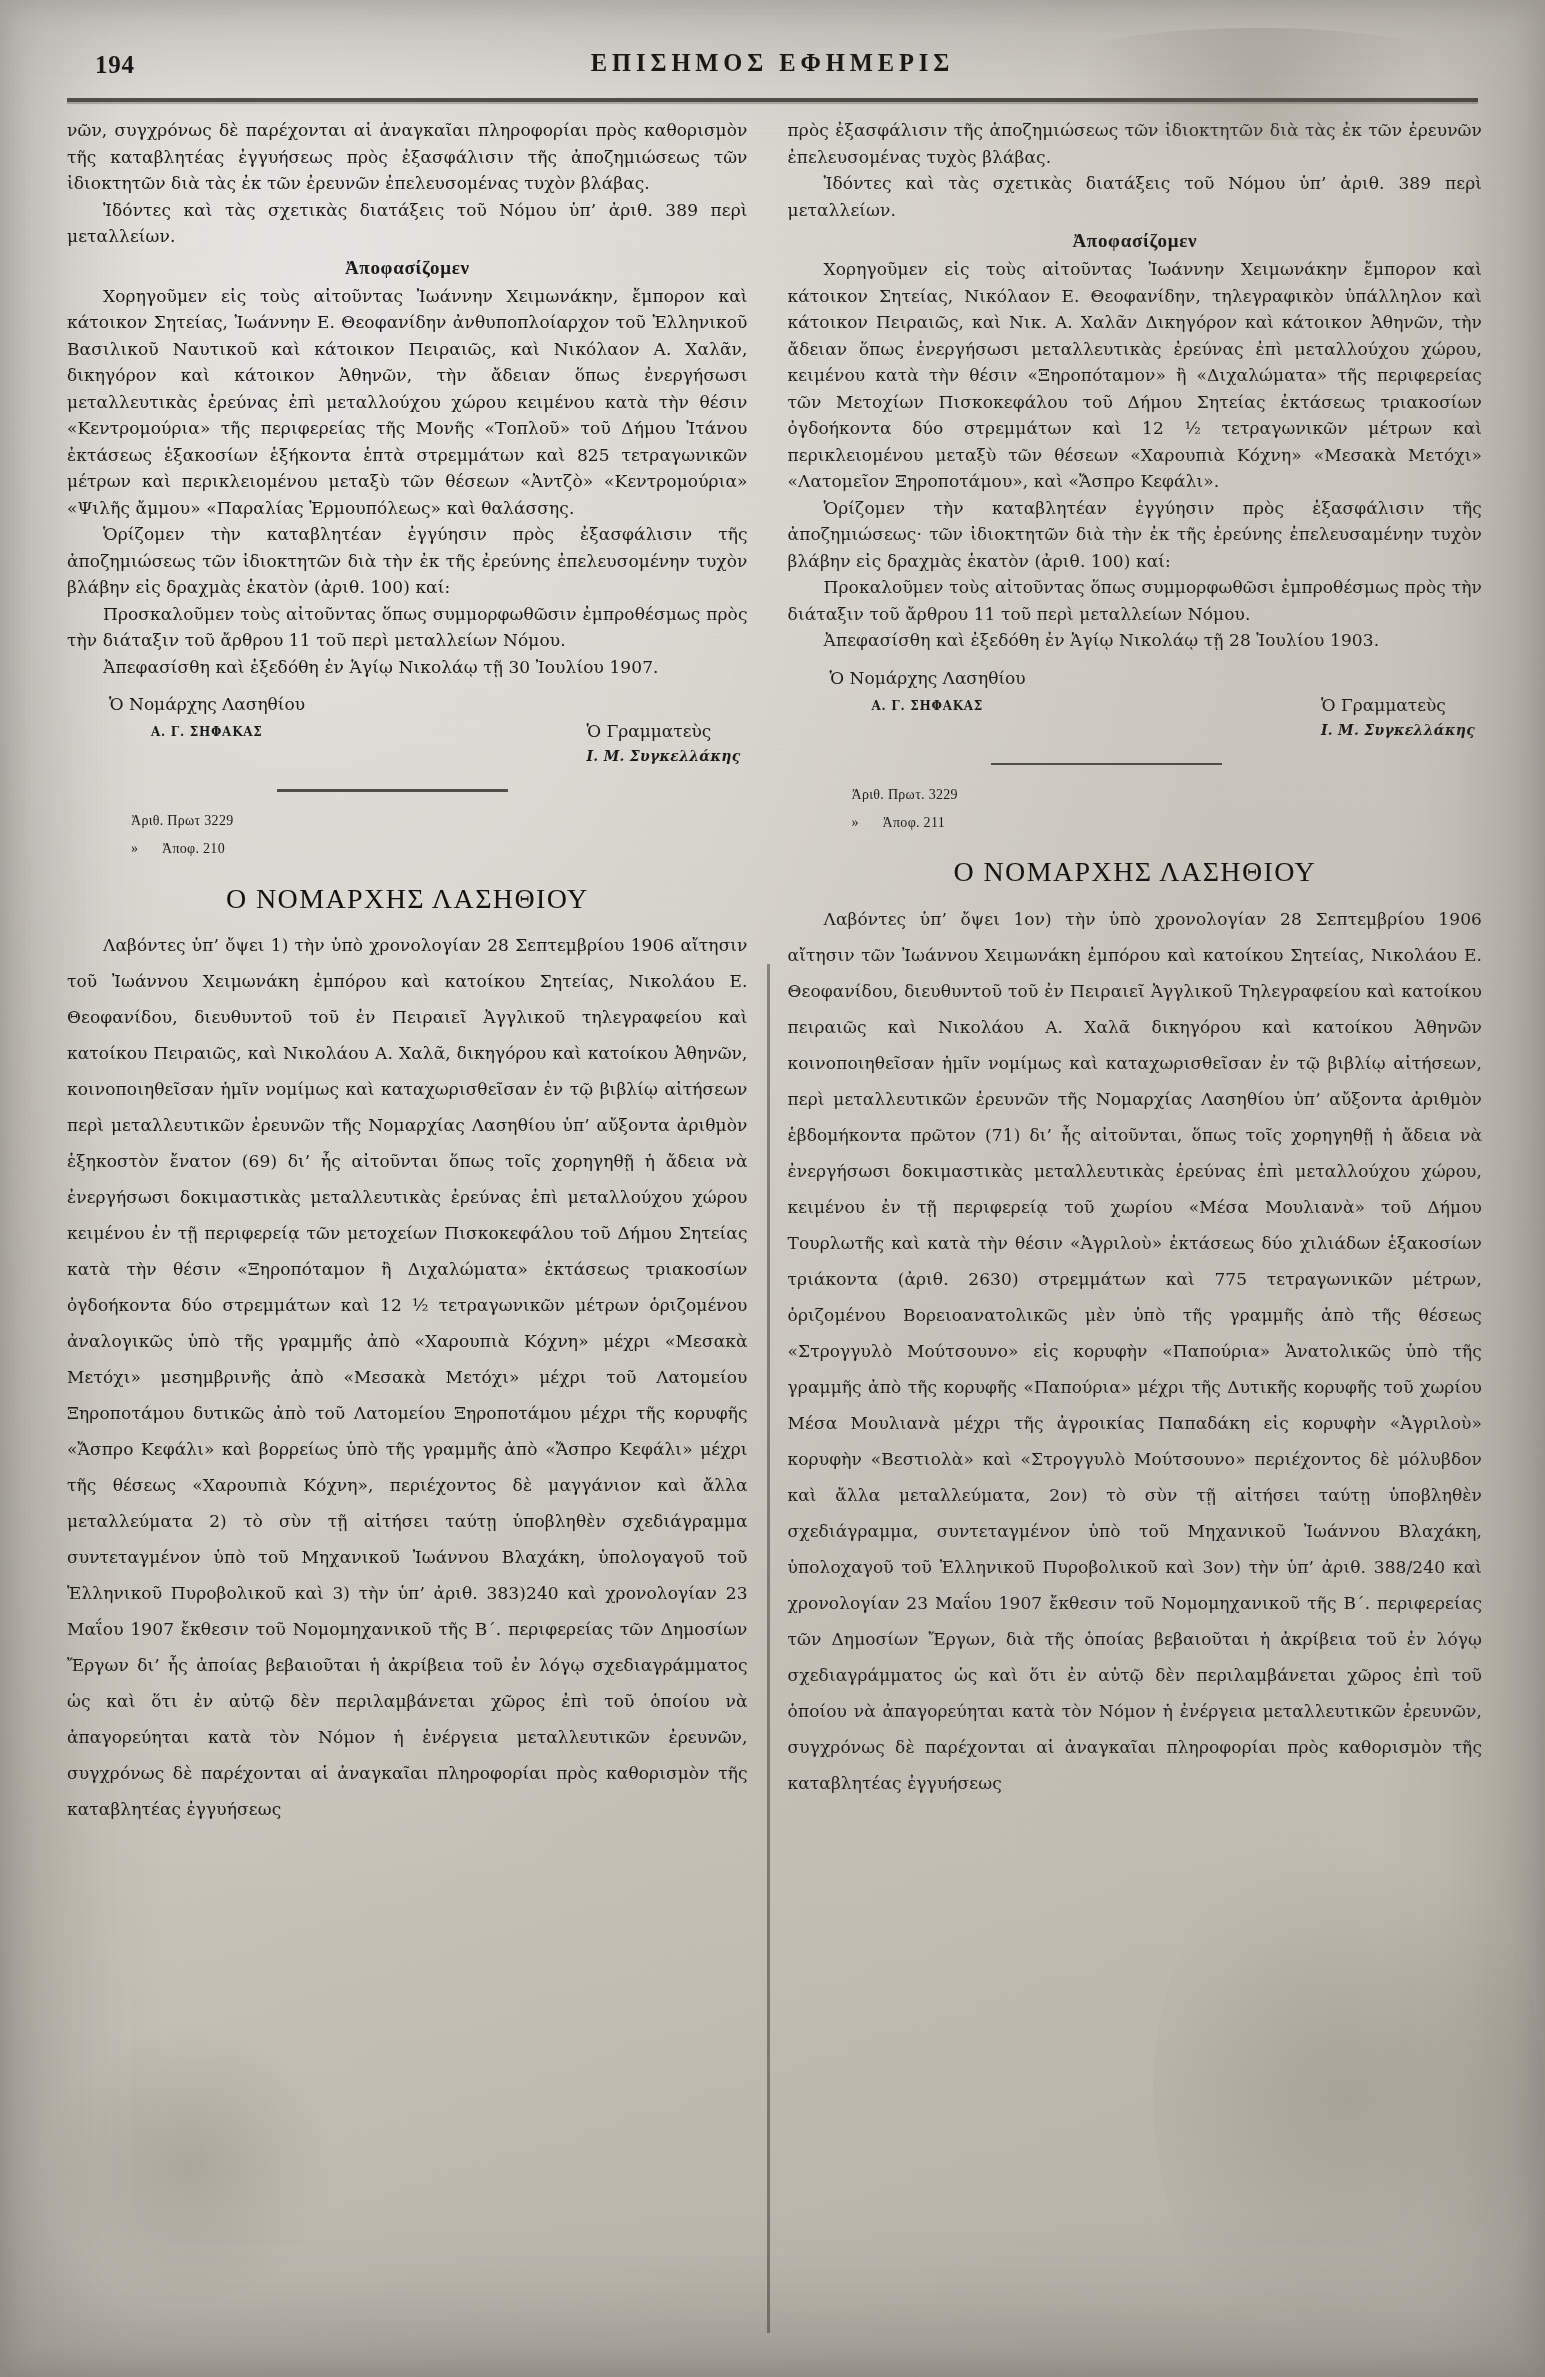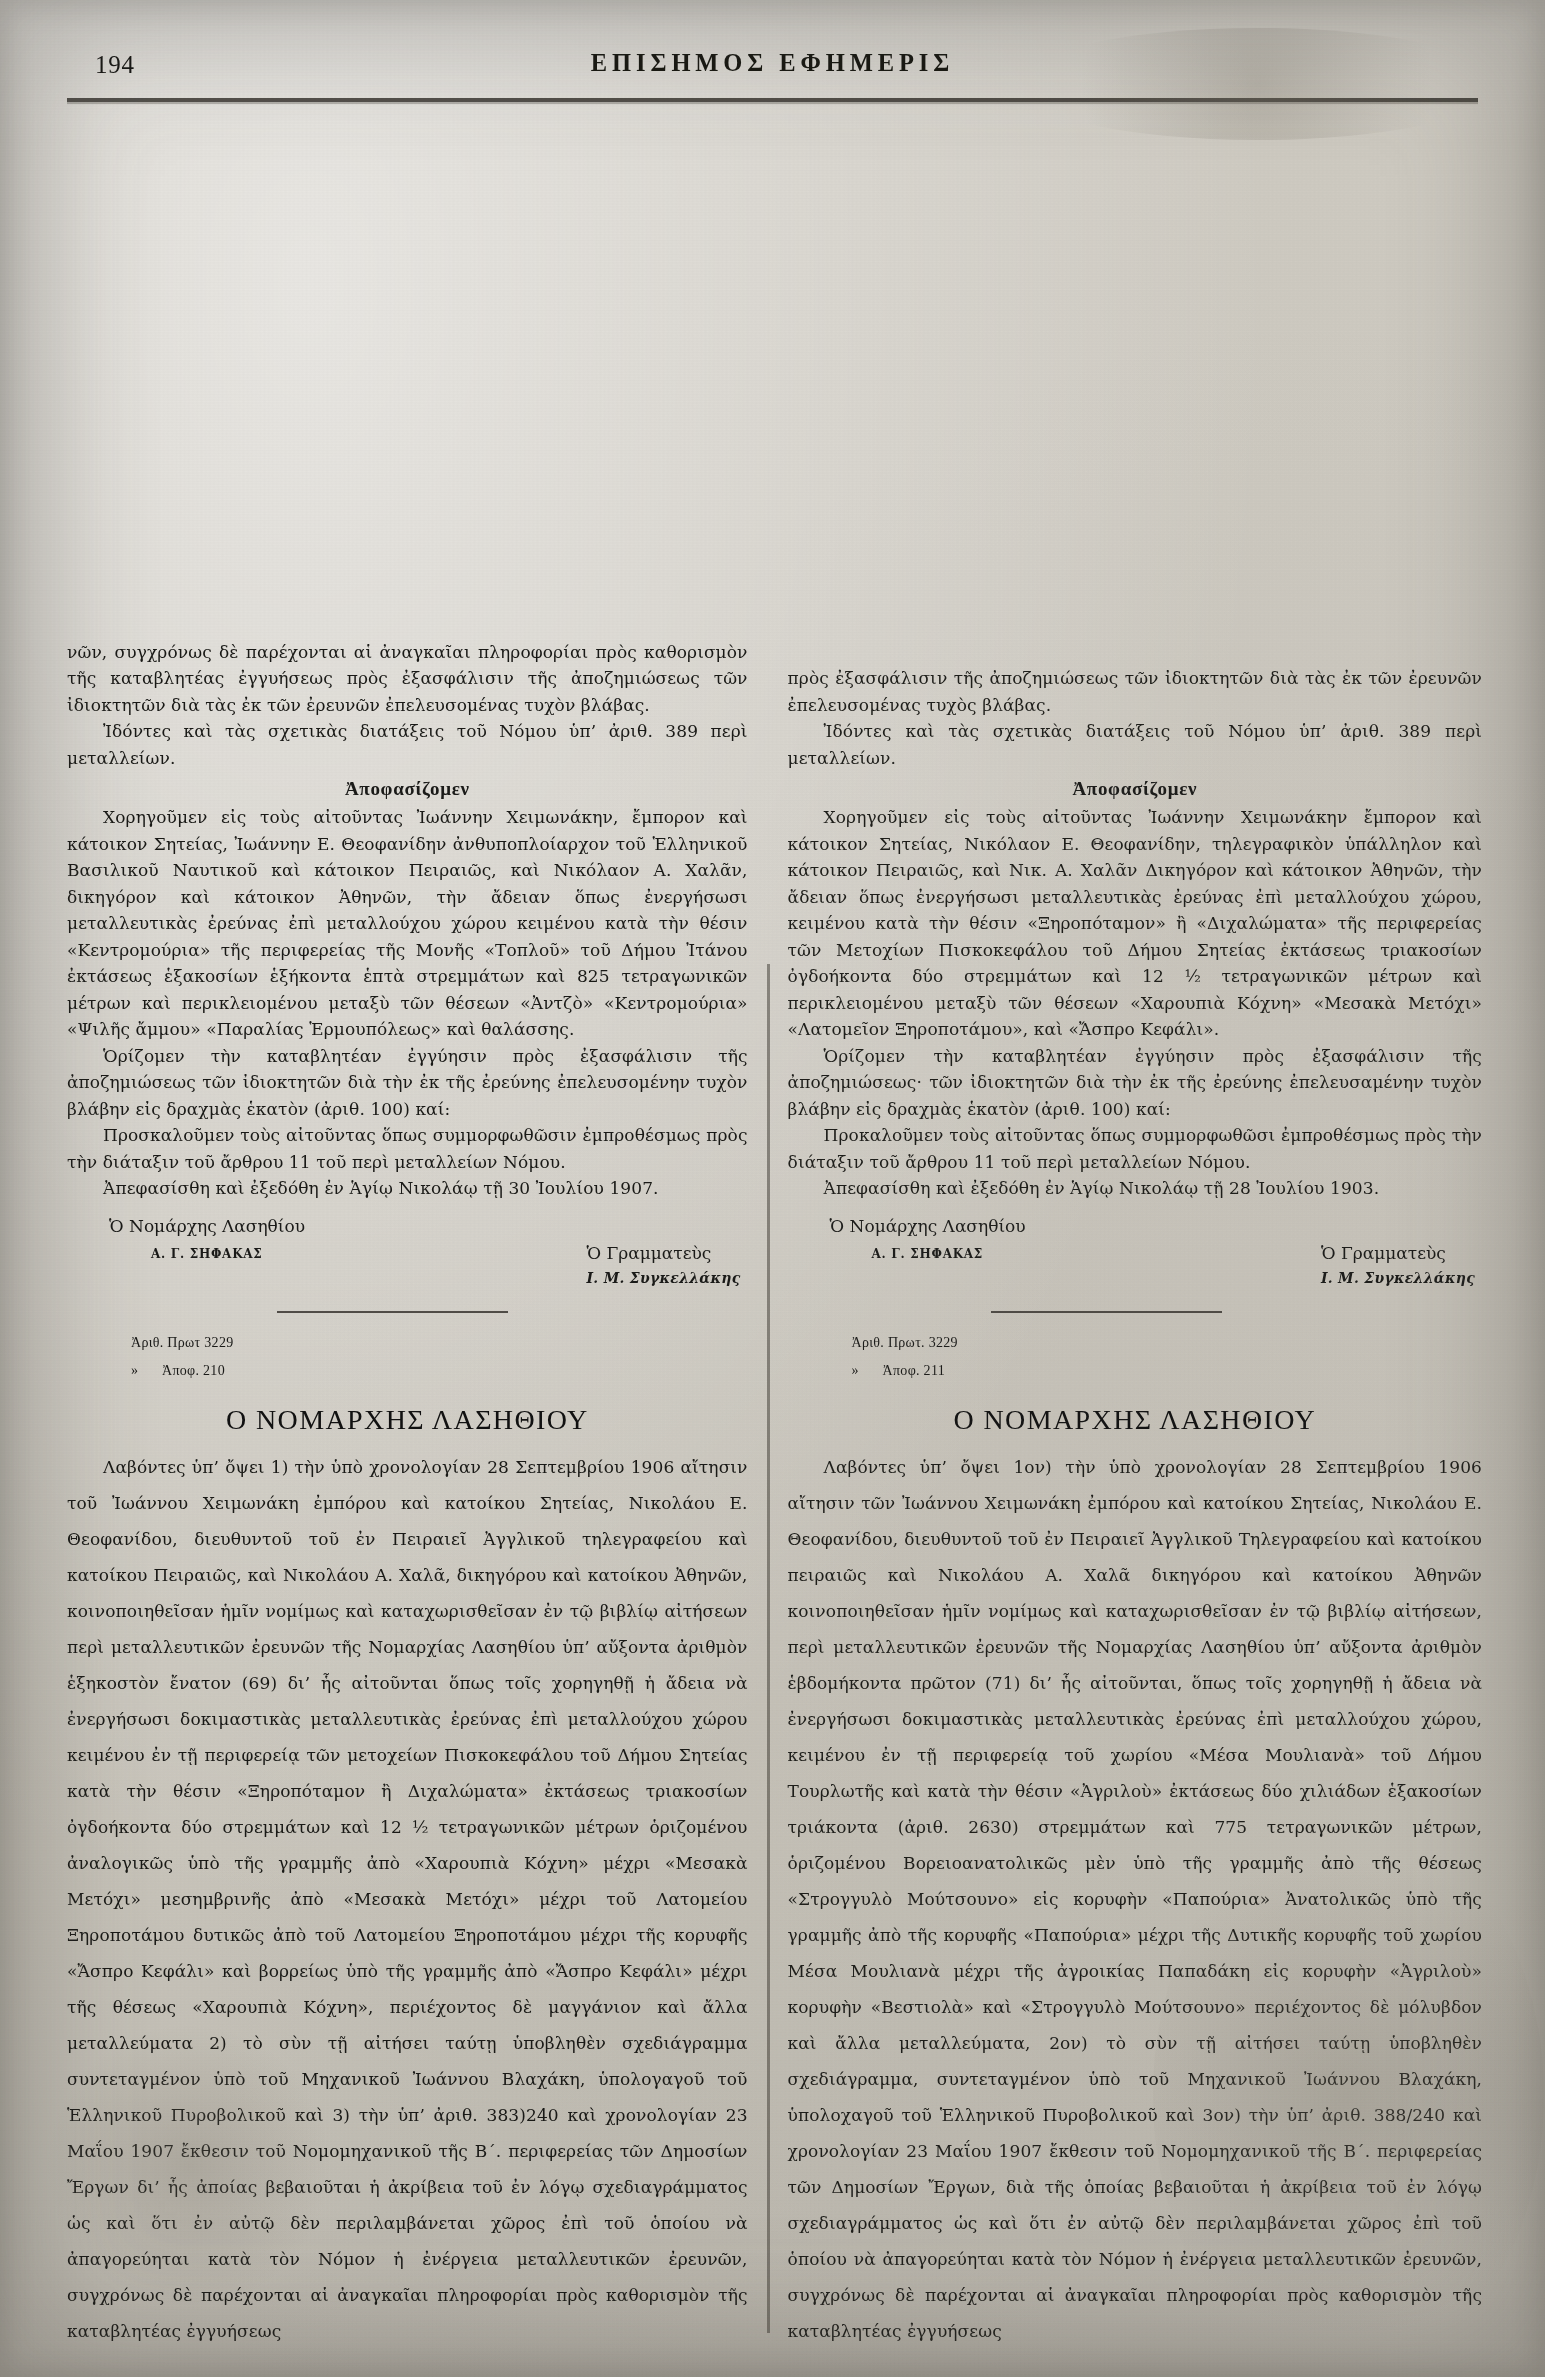--- a/index.html
+++ b/index.html
@@ -49,21 +49,21 @@
     top: 43px;
     left: 67px;
     right: 67px;
     height: 49px;
   }
   .folio {
     position: absolute;
     left: 28px;
     top: 8.4px;
     font-size: 25px;
-    font-weight: normal;
+    font-weight: bold;
     letter-spacing: 0.7px;
     font-family: "Liberation Serif", serif;
     color: #141412;
   }
   .running-title {
     position: absolute;
     left: 0;
     right: 0;
     top: 5.6px;
     text-align: center;
@@ -86,21 +86,20 @@
 
   
   .cols {
     position: absolute;
     top: 117px;
     left: 67px;
     right: 63px;
     bottom: 28px;
     display: flex;
     gap: 40px;
-    align-items: flex-end;
   }
   .col {
     width: 685px;
     position: relative;
   }
   .col.right { width: 699px; }
 
   .divider {
     position: absolute;
     top: 964px;

